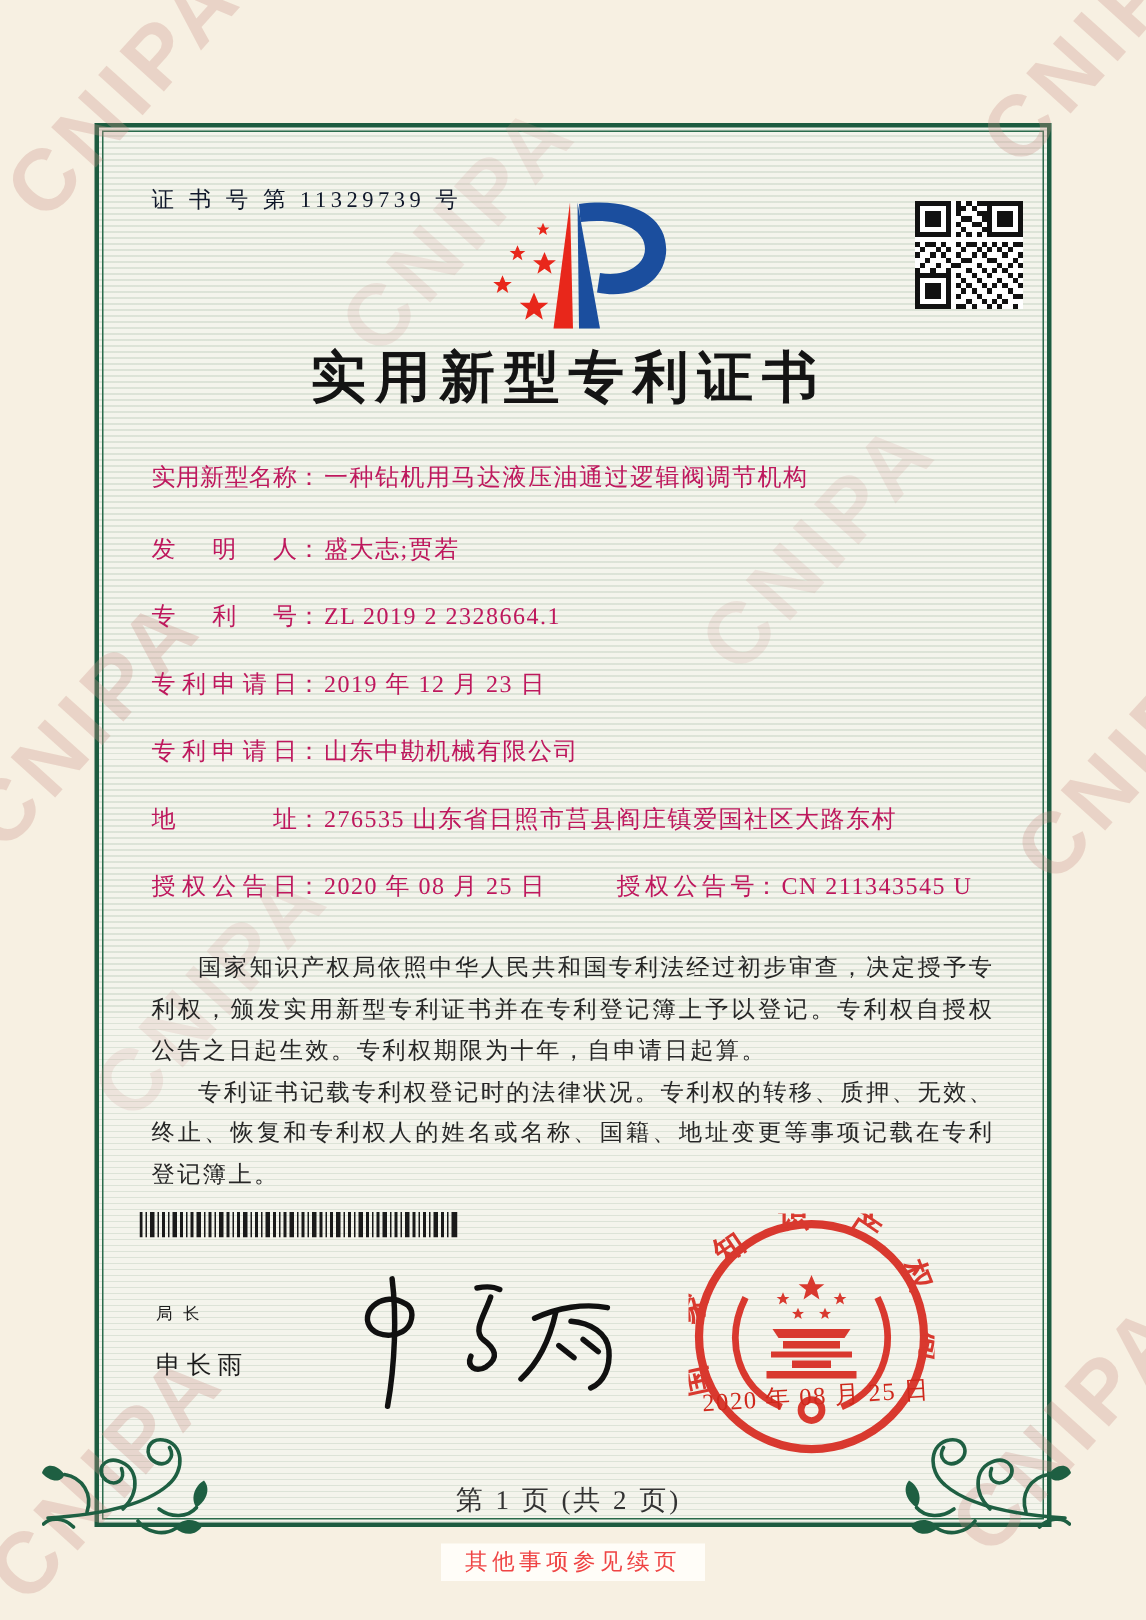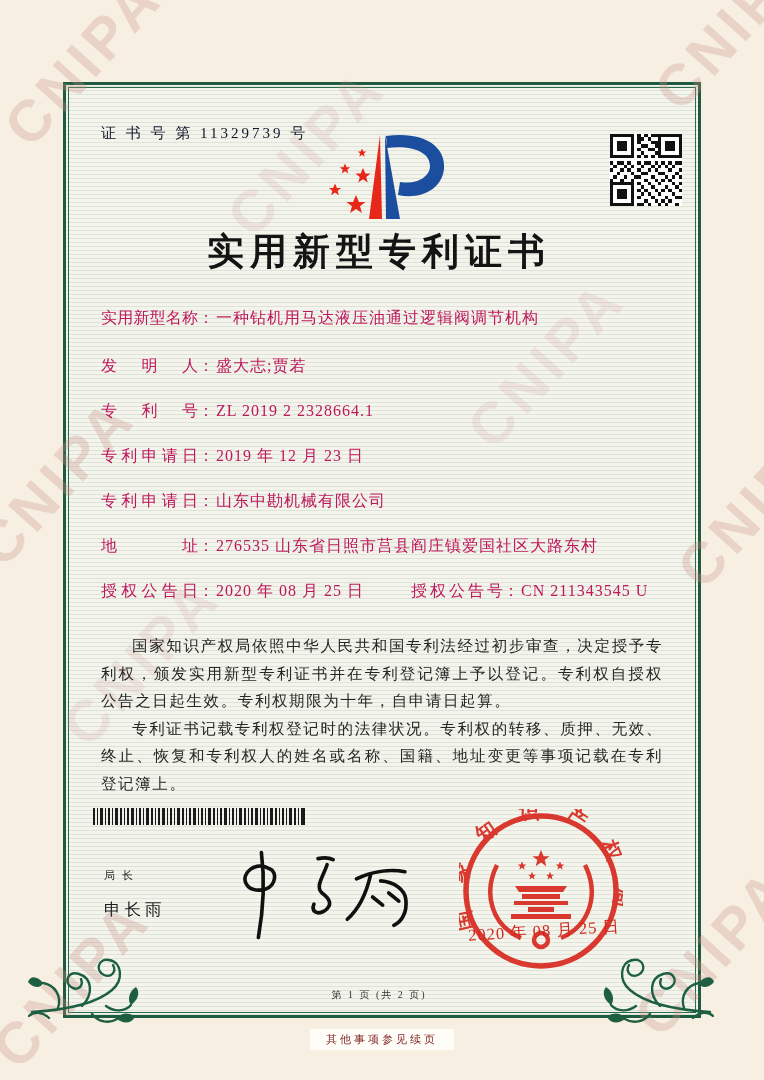--- a/index.html
+++ b/index.html
@@ -77,31 +77,31 @@
     z-index:3; opacity:0.92; mix-blend-mode:multiply;
   }
   .sealdate{
     position:absolute; left:468px; top:920px; width:160px; z-index:4;
     font-size:16.5px; letter-spacing:1px; color:#cf281c;
     transform:rotate(-3.5deg); white-space:nowrap;
   }
 
   .pageinfo{
     position:absolute; left:63px; top:988px; width:632px; text-align:center;
-    font-size:10px; letter-spacing:2px; color:#333;
+    font-size:18px; letter-spacing:2px; color:#333;
   }
 
   .orn{ position:absolute; width:116px; height:82px; z-index:3; }
   .orn.left { left:28px;  top:946px; transform:scaleX(-1); }
   .orn.right{ left:598px; top:946px; }
 
   .note{
     position:absolute; left:0; right:0; top:1029px; margin:0 auto;
     width:max-content; background:#fffdf8; padding:3px 16px;
-    font-size:11px; letter-spacing:3px; color:#7f1d1d; z-index:2;
+    font-size:15px; letter-spacing:3px; color:#ef4444; z-index:2;
   }
 </style>
 </head>
 <body>
 
 <div class="page">
 
   <div class="wm" style="left:-18px; top:28px;">CNIPA</div>
   <div class="wm light" style="left:205px; top:118px;">CNIPA</div>
   <div class="wm" style="left:632px; top:-8px;">CNIPA</div>

